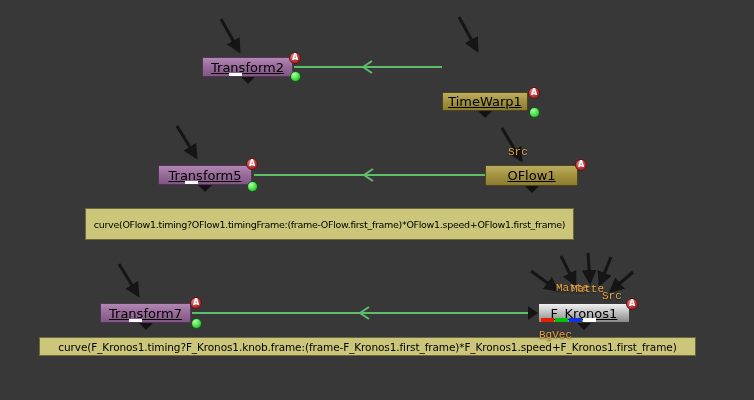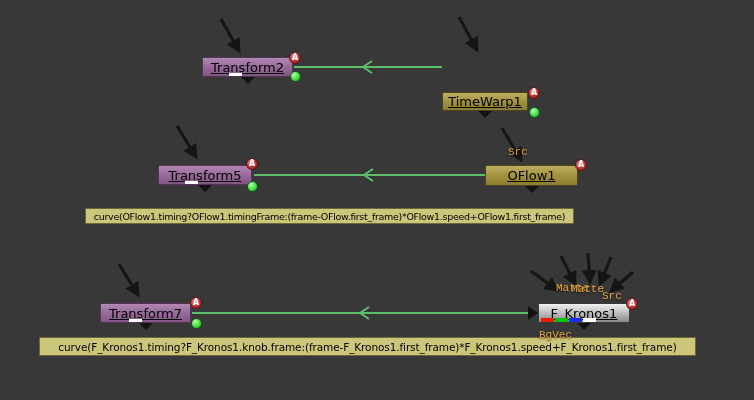--- a/index.html
+++ b/index.html
@@ -37,21 +37,21 @@
     border-top:7px solid #131313;
   }
   .uline { position:absolute; bottom:0; height:3px; width:13px; background:#ffffff; }
 
   .expr {
     position:absolute; background:#cbc67a; border:1px solid #6d683a; box-sizing:border-box;
     color:#000; display:flex; align-items:center; justify-content:center;
     white-space:nowrap; overflow:hidden; z-index:2;
   }
   .expr-1 { left:298px; top:86px;  width:144px; height:18px; font-size:11px; }
-  .expr-2 { left:85px;  top:208px; width:489px; height:16px; font-size:9.5px; letter-spacing:-0.3px; }
+  .expr-2 { left:85px;  top:208px; width:489px; height:32px; font-size:9.5px; letter-spacing:-0.3px; }
   .expr-3 { left:39px;  top:337px; width:657px; height:19px; font-size:10.5px; letter-spacing:-0.1px; }
 
   .inlabel {
     position:absolute; color:#e8a33f; font-size:11px; z-index:6;
     text-shadow:0 1px 2px rgba(0,0,0,0.6); white-space:nowrap;font-family:Liberation Mono, monospace;
   }
   .chips { position:absolute; left:2px; bottom:0px; display:flex; gap:1px; z-index:5; }
   .chip { width:13px; height:4px; }
   .chip-red   { background:#e81e00; }
   .chip-green { background:#00c400; }

